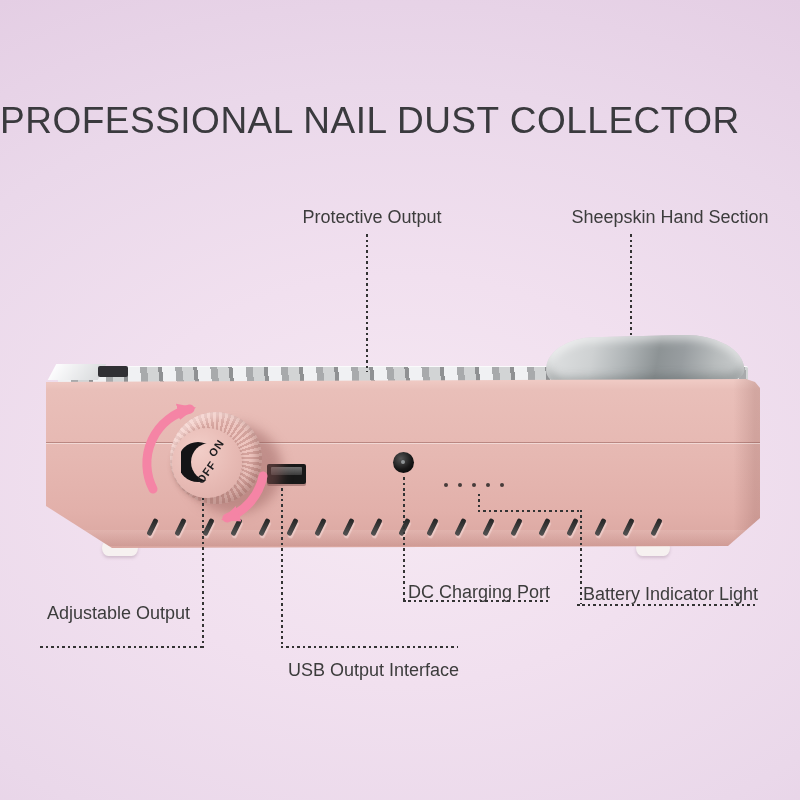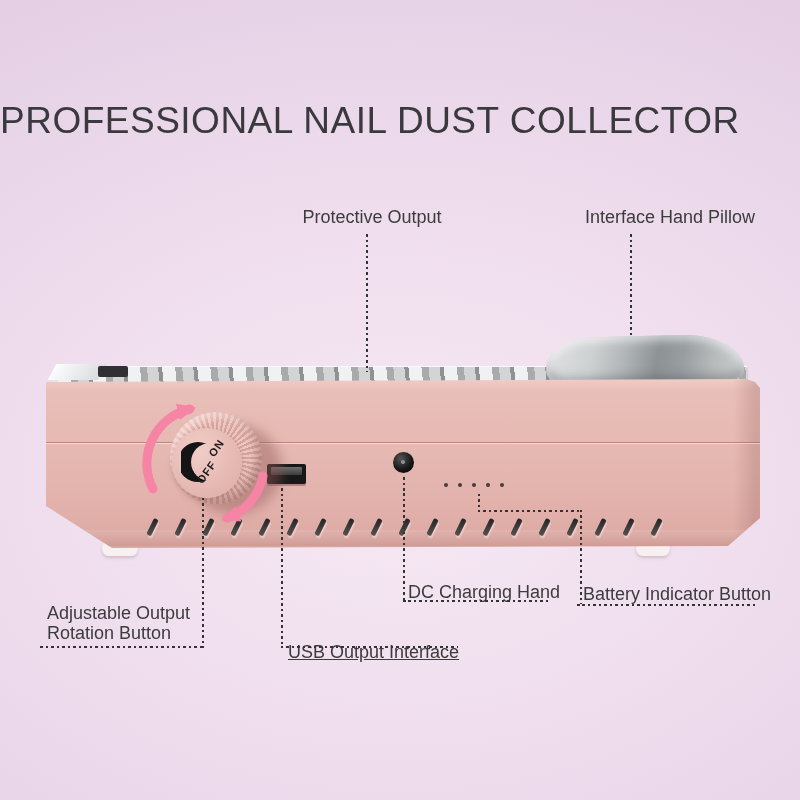--- a/index.html
+++ b/index.html
@@ -74,21 +74,21 @@
   .arrows{left:132px;top:392px;z-index:5;}
 </style>
 </head>
 <body>
 
 <div class="stage">
 
   <div class="abs title">PROFESSIONAL NAIL DUST COLLECTOR</div>
 
   <div class="abs callout center" style="left:272px;top:207px;width:200px;">Protective Output</div>
-  <div class="abs callout center" style="left:544px;top:207px;width:252px;">Interface Hand Pillow</div>
+  <div class="abs callout center" style="left:544px;top:207px;width:252px;">Sheepskin Hand Section</div>
 
   <div class="abs dot-v" style="left:366px;top:234px;height:138px;"></div>
   <div class="abs dot-v" style="left:630px;top:234px;height:104px;"></div>
 
   <div class="abs grate"></div>
   <div class="abs grate-wedge"></div>
   <div class="abs grate-blob"></div>
 
   <div class="abs pillow"></div>
 
@@ -165,19 +165,18 @@
   <div class="abs dot-h" style="left:478px;top:510px;width:104px;"></div>
   <div class="abs dot-v" style="left:580px;top:510px;height:94px;"></div>
 
   <div class="abs dot-h" style="left:40px;top:646px;width:164px;"></div>
   <div class="abs dot-h" style="left:281px;top:646px;width:177px;"></div>
   <div class="abs dot-h" style="left:403px;top:600px;width:148px;"></div>
   <div class="abs dot-h" style="left:577px;top:604px;width:181px;"></div>
 
   <div class="abs callout" style="left:47px;top:603px;line-height:20px;">
     <div>Adjustable Output</div>
-    <div>Rotation Button</div>
   </div>
-  <div class="abs callout" style="left:288px;top:642px;text-decoration:underline;">USB Output Interface</div>
-  <div class="abs callout" style="left:408px;top:582px;">DC Charging Hand</div>
-  <div class="abs callout" style="left:583px;top:584px;">Battery Indicator Button</div>
+  <div class="abs callout" style="left:288px;top:660px;">USB Output Interface</div>
+  <div class="abs callout" style="left:408px;top:582px;">DC Charging Port</div>
+  <div class="abs callout" style="left:583px;top:584px;">Battery Indicator Light</div>
 
 </div>
 
 </body></html>

